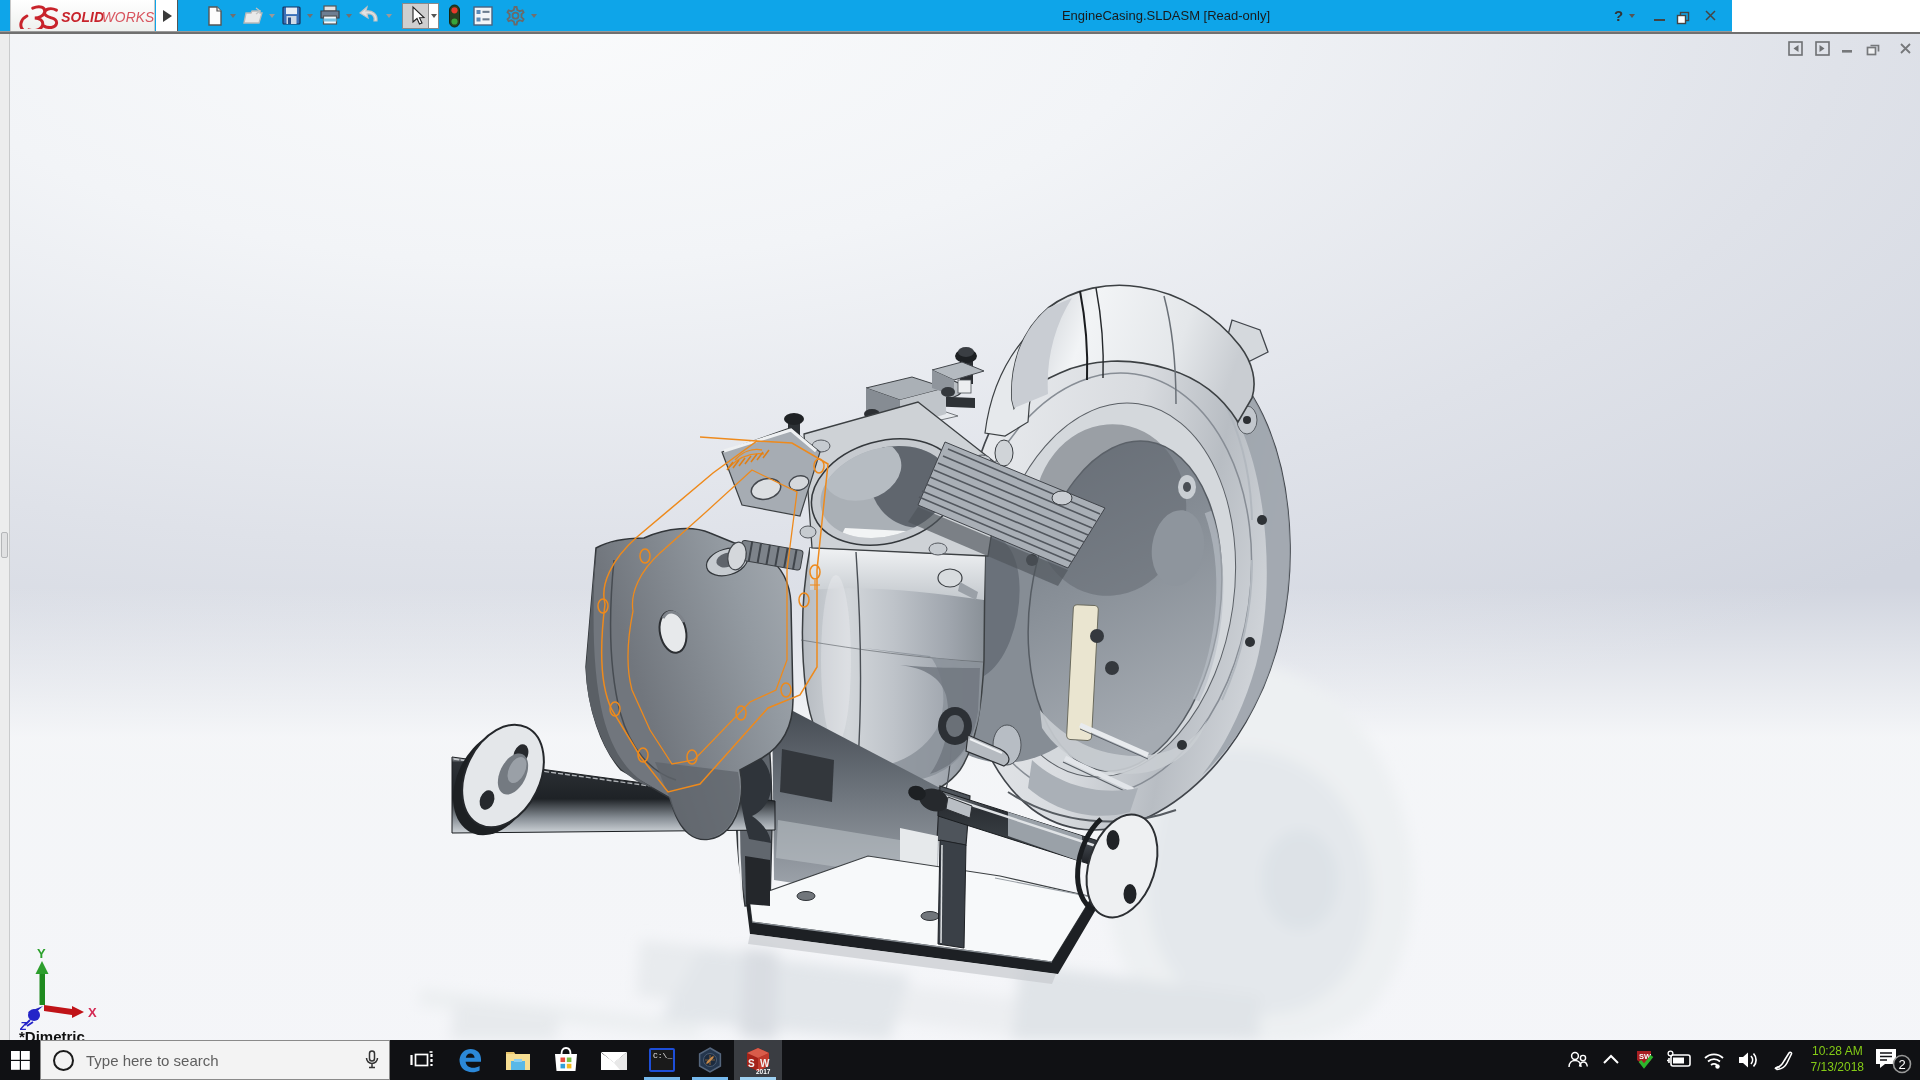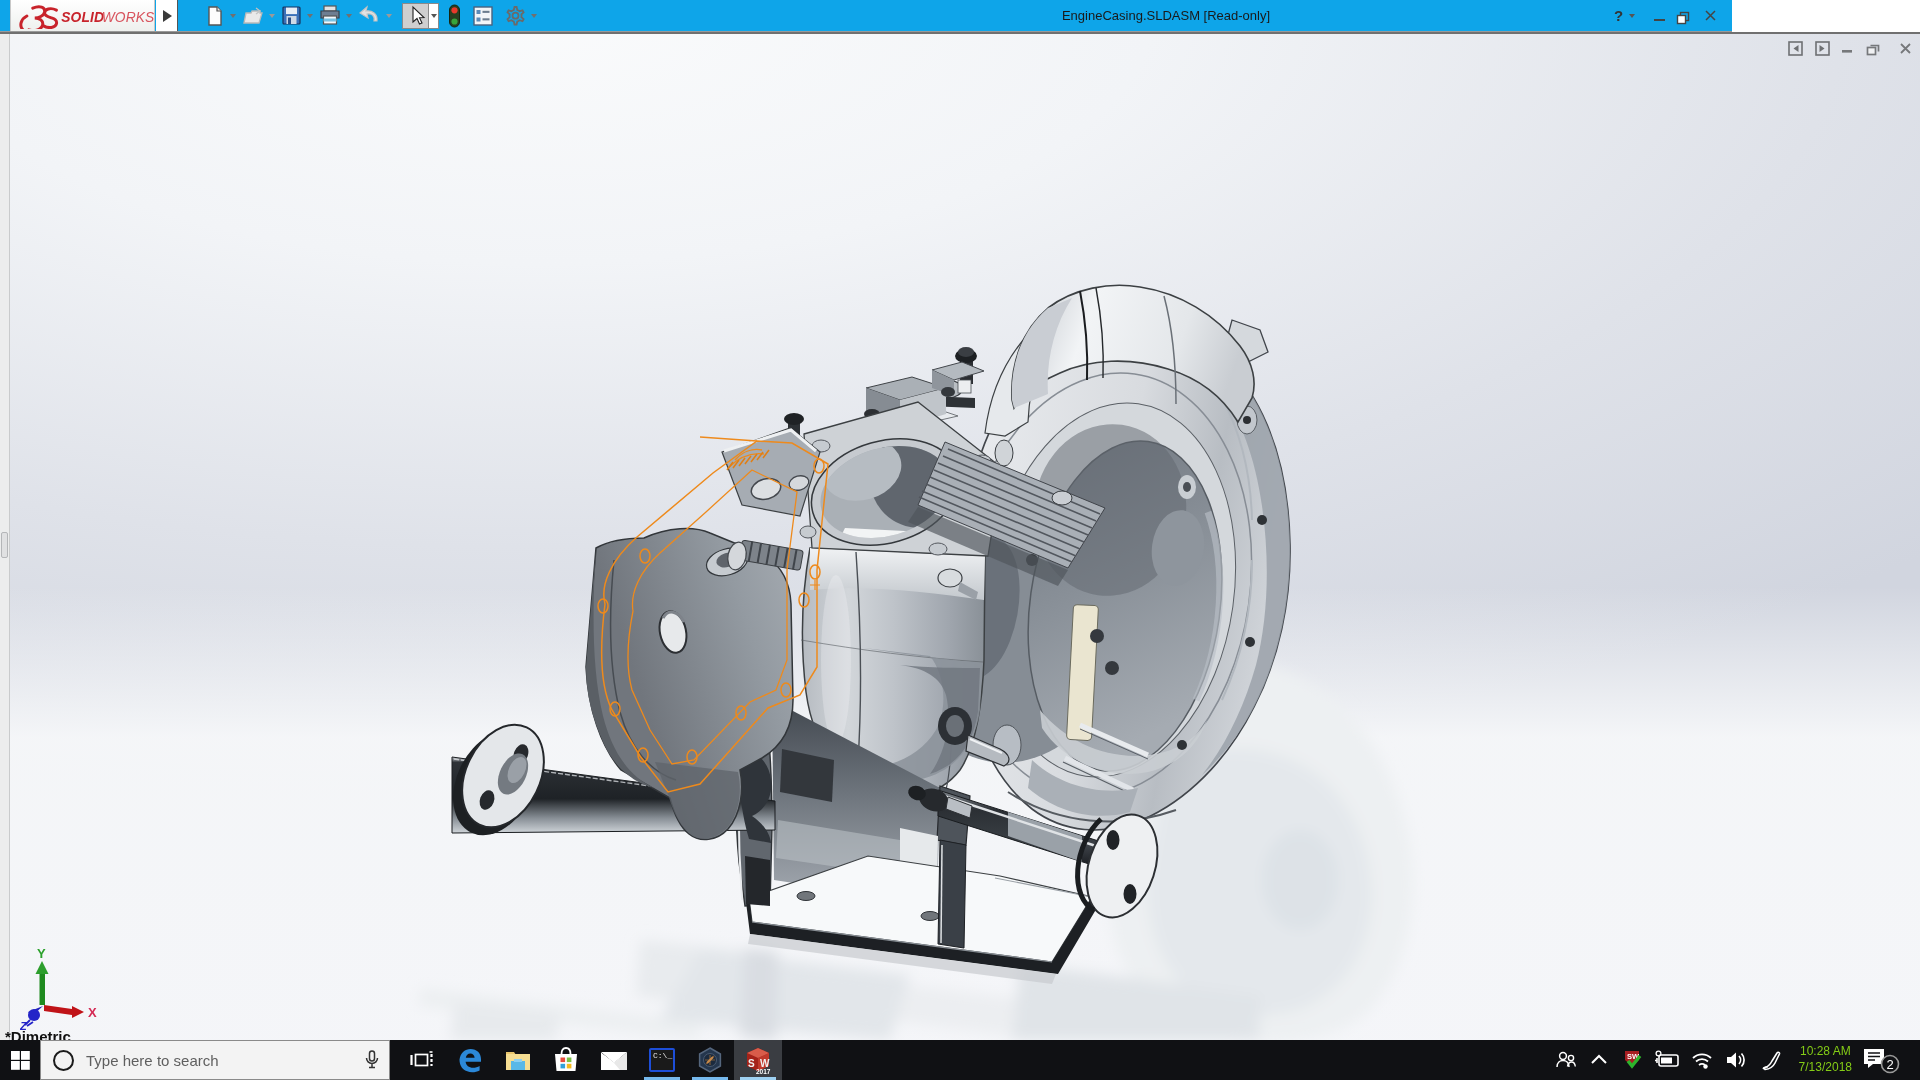--- a/index.html
+++ b/index.html
@@ -19,31 +19,31 @@
   
   .viewport { position:absolute; top:32px; left:0; width:1920px; height:1008px;
      background-image:
        linear-gradient(180deg, rgba(255,255,255,0) 0%, rgba(255,255,255,0) 55%, rgba(250,251,252,0.85) 70%, rgba(245,246,249,0.98) 100%),
        radial-gradient(100% 78% at 28% -2%, #fafbfc 0%, #f2f4f7 32%, #dfe2e9 68%, #d1d5df 100%);
      background-color:#e4e7ec; }
   .vpTopline { position:absolute; top:0; left:0; width:1920px; height:2px; background:#707070; }
   .leftstrip { position:absolute; top:2px; left:0; width:10px; height:1006px; background:#eceded; border-right:1px solid #c9cbcc; }
   .lhandle { position:absolute; top:498px; left:1px; width:7px; height:26px; background:#e0e1e2; border:1px solid #b4b6b8; border-radius:2px; }
   .vpCtrls { position:absolute; top:8px; right:2px; display:flex; align-items:center; }
-  .dimetric { position:absolute; left:5px; top:996px; font-size:15px; font-weight:bold; color:#111; letter-spacing:0px; }
+  .dimetric { position:absolute; left:19px; top:996px; font-size:15px; font-weight:bold; color:#111; letter-spacing:0px; }
 
   
   .taskbar { position:absolute; bottom:0; left:0; width:1920px; height:40px; background:#101114; z-index:40; display:flex; align-items:center; }
   .startBtn { width:40px; height:40px; display:flex; align-items:center; justify-content:center; }
   .searchBox { width:350px; height:40px; background:#f3f3f3; display:flex; align-items:center; border:1px solid #8a8a8a; }
   .searchBox .ring { width:21px; height:21px; border:2.5px solid #1b1b1b; border-radius:50%; margin:0 12px 0 12px; }
   .searchBox .stext { font-size:15px; color:#5f5f5f; flex:1; }
   .tbApp { width:48px; height:40px; display:flex; align-items:center; justify-content:center; position:relative; }
   .underline { position:absolute; bottom:0; left:6px; right:6px; height:3px; background:#76b9ed; }
-  .tray { position:absolute; right:12px; top:0; height:40px; display:flex; align-items:center; }
+  .tray { position:absolute; right:0; top:0; height:40px; display:flex; align-items:center; }
   .clock { color:#84cc16; font-size:12px; text-align:center; line-height:1.3; margin:0 8px; }
 </style>
 </head>
 <body>
 
 <div class="titlebar">
   <div class="logoBox">
     <svg width="140" height="26" viewBox="0 0 140 26">
       <g fill="none" stroke="#c8232b" stroke-width="3" stroke-linecap="round">
         <path d="M17 5 C24 2 30 4 29 9 C28 13 23 15 19 15 C24 15 28 18 27 22 C26 27 19 29 13 27"></path>

